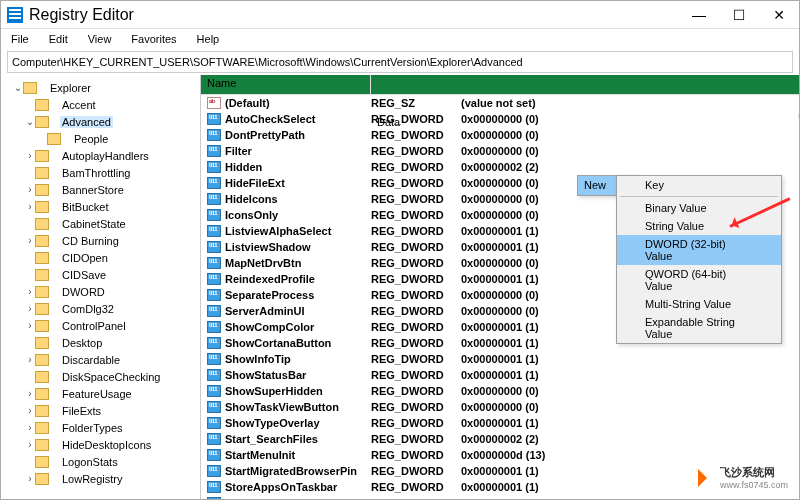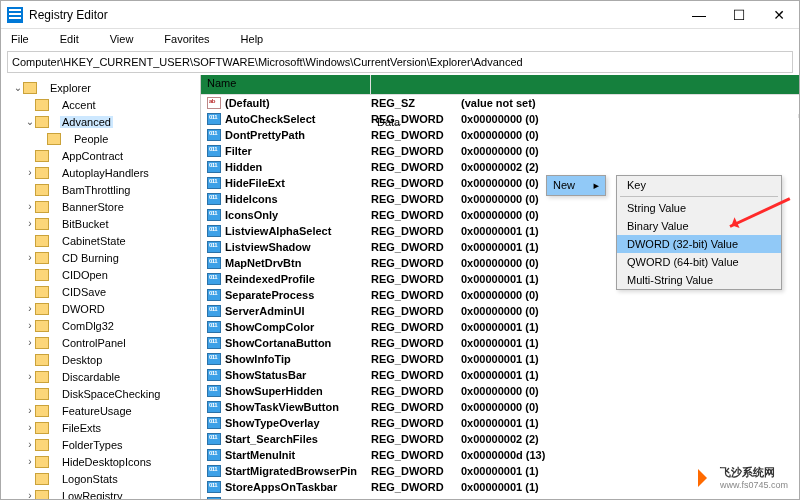--- a/index.html
+++ b/index.html
@@ -1,24 +1,24 @@
 <!DOCTYPE html>
 <html><head>
 <meta charset="utf-8">
 <style>
 * { margin:0; padding:0; box-sizing:border-box; font-family:"Segoe UI",Tahoma,sans-serif; font-size:11px; }
 body { background:#fff; width:800px; height:500px; position:relative; overflow:hidden; }
 .window { width:800px; height:500px; border:1px solid #aaa; display:flex; flex-direction:column; background:#fff; }
 .titlebar { height:28px; display:flex; align-items:center; padding:0 0 0 6px; background:#fff; border-bottom:1px solid #e0e0e0; }
 .titlebar-icon { width:16px; height:16px; background:#0078d7; margin-right:6px; position:relative; }
 .titlebar-icon::before { content:""; position:absolute; inset:2px; background:repeating-linear-gradient(#fff 0 2px,#0078d7 2px 4px); }
-.title { flex:1; font-size:12px; }
+.title { flex:1; font-size:16px; }
 .winbtns { display:flex; }
 .winbtn { width:40px; height:28px; display:flex; align-items:center; justify-content:center; font-size:14px; }
-.menubar { height:20px; display:flex; align-items:center; padding:0 4px; gap:19px; background:#fff; }
+.menubar { height:20px; display:flex; align-items:center; padding:0 4px; gap:8px; background:#fff; }
 .menubar span { padding:2px 6px; }
 .addrbar { height:22px; border:1px solid #ccc; margin:2px 6px; display:flex; align-items:center; padding:0 4px; font-size:11px; background:#fff; }
 .content { flex:1; display:flex; overflow:hidden; }
 .tree { width:200px; border-right:1px solid #ccc; overflow-y:auto; padding:4px 0; background:#fff; }
 .tree-item { display:flex; align-items:center; height:17px; white-space:nowrap; padding-right:4px; }
 .tree-item .tw { display:inline-block; color:#555; font-size:10px; width:10px; text-align:center; }
 .tree-item .fold { width:14px; height:12px; background:#fcd679; border:1px solid #caa23a; margin-right:3px; flex:none; }
 .tree-item .lbl { padding:0 2px;margin-left:8px; }
 .tree-item.sel .lbl { background:#cde8ff; }
 .values { flex:1; display:flex; flex-direction:column; overflow:hidden; }
@@ -28,24 +28,24 @@
 .rows { flex:1; overflow-y:auto;font-weight:bold; }
 .row { display:flex; height:16px; align-items:center; }
 .row .ic { width:14px; height:12px; margin:0 4px 0 6px; background:#3ca0e7; border:1px solid #2b72a8; position:relative; flex:none; }
 .row .ic::after { content:"011"; position:absolute; font-size:6px; color:#fff; left:1px; top:0; letter-spacing:-0.5px; }
 .row .ic.sz { background:#fff; border-color:#b88; }
 .row .ic.sz::after { content:"ab"; color:#b33; }
 .row .nm { width:146px; white-space:nowrap; overflow:hidden; }
 .row .tp { width:90px; }
 .row .dt { flex:1; }
 .ctx { position:absolute; background:#f0f0f0; border:1px solid #a0a0a0; box-shadow:2px 2px 4px rgba(0,0,0,0.15); font-size:11px; }
-.ctx1 { left:546px; top:175px; width:60px; }
+.ctx1 { left:577px; top:175px; width:60px; }
 .ctx1 .ci { padding:3px 6px; background:#91c9f7; display:flex; justify-content:space-between; }
 .ctx2 { left:616px; top:175px; width:166px; }
-.ctx2 .ci { padding:3px 10px; }
+.ctx2 .ci { padding:3px 28px; }
 .ctx2 .ci.hl { background:#91c9f7; }
 .ctx2 .sep { height:1px; margin:2px 3px; background:#c0c0c0; }
 .arrow { position:absolute; left:730px; top:225px; width:66px; height:3px; background:#ff2a2a; transform:rotate(-25deg); transform-origin:left center; }
 .arrow::before { content:""; position:absolute; left:-4px; top:-5px; border:6px solid transparent; border-right-color:#ff2a2a; }
 .wm { position:absolute; right:12px; bottom:10px; display:flex; align-items:center; gap:4px; font-size:14px; color:#333; }
 .wm .logo { width:18px; height:18px; }
 .wm .logo::before { content:""; display:block; width:0; height:0; border-left:9px solid #ff6a00; border-top:9px solid transparent; border-bottom:9px solid transparent; }
 </style>
 </head>
 <body>
@@ -89,26 +89,20 @@
           <span class="lbl">Advanced</span>
         </div>
         <div class="tree-item">
           <span style="display:inline-block;width:36px"></span>
           <span class="tw"></span>
           <span class="fold"></span>
           <span class="lbl">People</span>
         </div>
         <div class="tree-item">
           <span style="display:inline-block;width:24px"></span>
-          <span class="tw"></span>
-          <span class="fold"></span>
-          <span class="lbl">AppContract</span>
-        </div>
-        <div class="tree-item">
-          <span style="display:inline-block;width:24px"></span>
           <span class="tw">›</span>
           <span class="fold"></span>
           <span class="lbl">AutoplayHandlers</span>
         </div>
         <div class="tree-item">
           <span style="display:inline-block;width:24px"></span>
           <span class="tw"></span>
           <span class="fold"></span>
           <span class="lbl">BamThrottling</span>
         </div>
@@ -390,25 +384,26 @@
 
 <div class="ctx ctx1">
   <div class="ci">
     <span>New</span>
     <span>▸</span>
   </div>
 </div>
 <div class="ctx ctx2" id="ctx2">
     <div class="ci">Key</div>
     <div class="sep"></div>
+    <div class="ci">Binary Value</div>
     <div class="ci">String Value</div>
-    <div class="ci">Binary Value</div>
     <div class="ci hl">DWORD (32-bit) Value</div>
     <div class="ci">QWORD (64-bit) Value</div>
     <div class="ci">Multi-String Value</div>
+    <div class="ci">Expandable String Value</div>
   </div>
 <div class="arrow"></div>
 
 <div class="wm">
   <span class="logo"></span>
   <div>
     <div style="font-weight:bold">飞沙系统网</div>
     <div style="font-size:9px;color:#888">www.fs0745.com</div>
   </div>
 </div>

